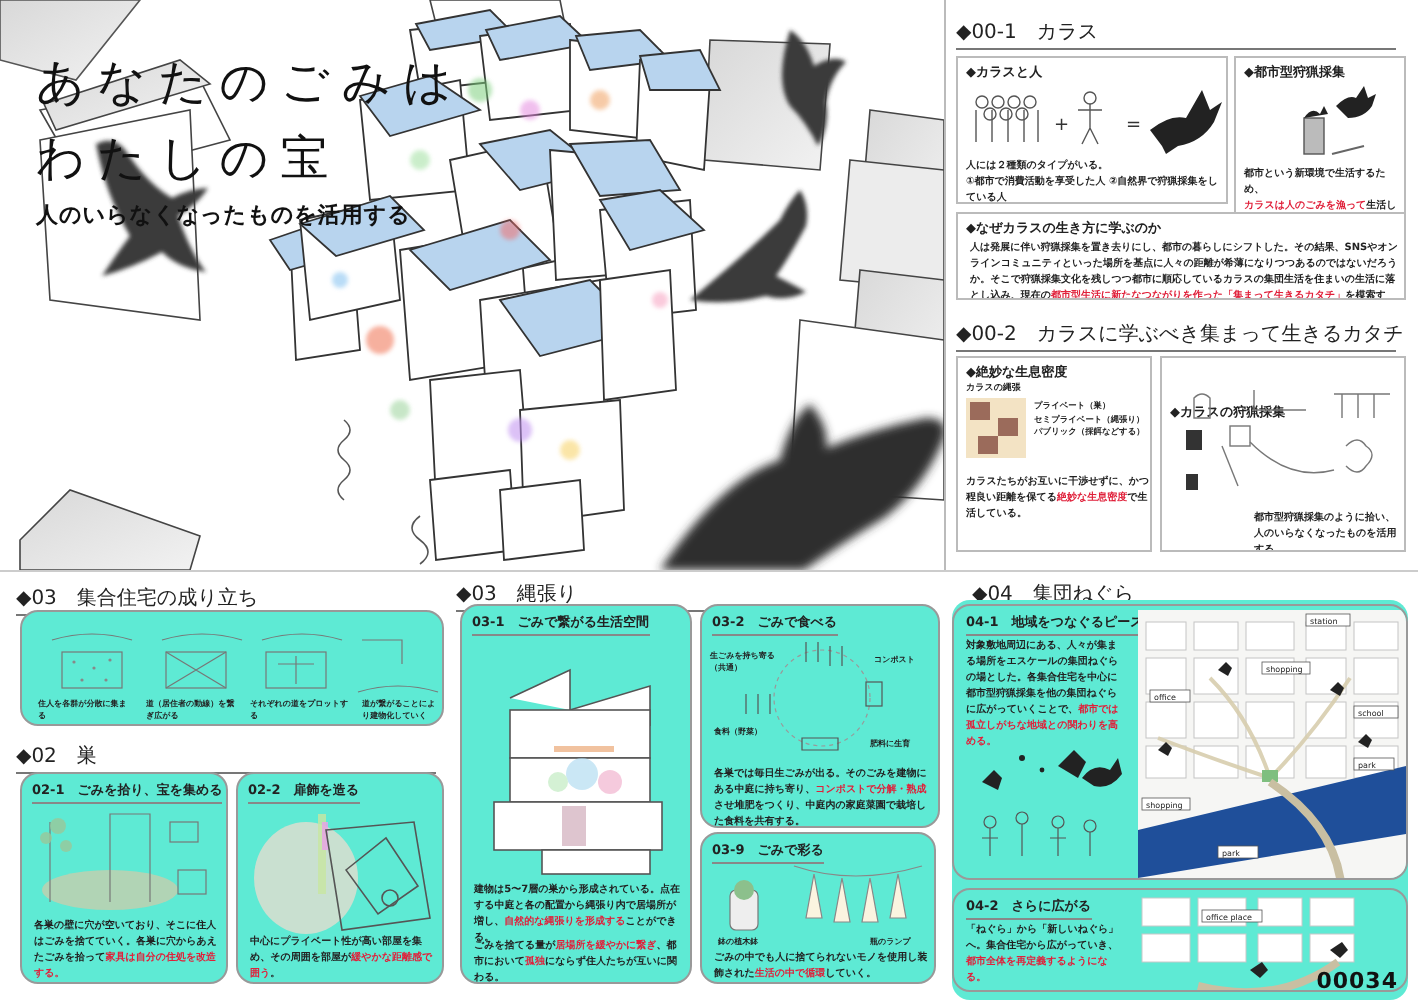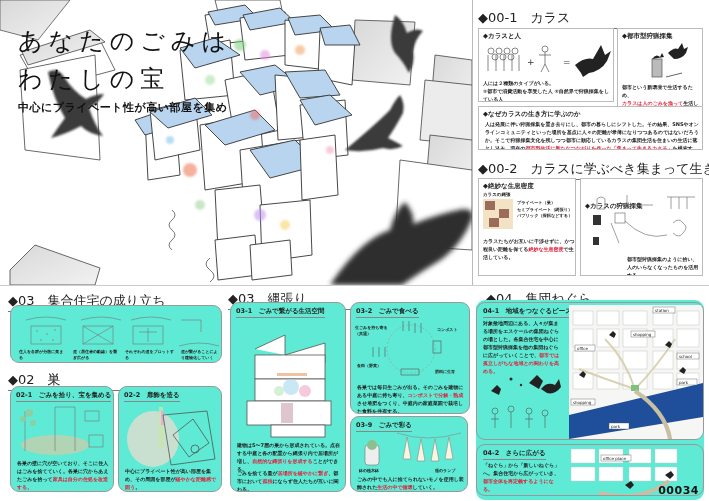--- a/index.html
+++ b/index.html
@@ -8,21 +8,21 @@
 
   
   .hero { position: absolute; left: 0; top: 0; width: 472px; height: 285px; overflow: hidden; background: #fff; }
   .hero svg { position: absolute; left: 0; top: 0; }
   .hero-title { position: absolute; left: 18px; top: 22px; z-index: 3; }
   .title-line { font-family: "DejaVu Sans", sans-serif; font-size: 24px; letter-spacing: 6px; color: #111; line-height: 38px; white-space: nowrap; }
   .title-line .big { font-size: 24px; }
   .hero-sub { font-size: 11px; font-weight: bold; color: #111; margin-top: 2px; letter-spacing: 0.5px; white-space: nowrap; }
 
   
-  .sec-head { position: absolute; font-size: 13px; color: #222; white-space: nowrap; border-bottom: 1.5px solid #777; padding-bottom: 1px; }
+  .sec-head { position: absolute; font-size: 10px; color: #222; white-space: nowrap; border-bottom: 1.5px solid #777; padding-bottom: 1px; }
   .panel { position: absolute; border: 1.5px solid #999; border-radius: 9px; background: #5eead4; overflow: hidden; }
   .box { position: absolute; border: 1.5px solid #bbb; background: #fff; overflow: hidden; }
   .sub-head { position: absolute; font-size: 6.5px; font-weight: bold; color: #222; white-space: nowrap; }
   .sub-head.ul { border-bottom: 1px solid #888; padding-bottom: 1px; }
   .txt { position: absolute; font-size: 5px; line-height: 8px; color: #222; font-weight: bold; }
   .txt .red { color: #e0203a; }
   .vline { position: absolute; background: #bbb; width: 1px; }
 
   .page-no { position: absolute; right: 10px; bottom: 4px; font-size: 11px; font-weight: bold; color: #111; letter-spacing: 0.5px; }
 </style>
@@ -119,21 +119,21 @@
     </g>
     <path d="M330 285 q30 -45 60 -55 q5 -20 15 -28 q10 12 8 22 q25 -10 50 -15 q12 0 9 10 q-10 25 -30 40 q-20 12 -40 26 z" fill="#2f2f2f" filter="url(#blur3)"></path>
   </svg>
   <div class="hero-title">
     <div class="title-line">
       <span>あなたの</span><span class="big">ごみ</span><span>は</span>
     </div>
     <div class="title-line">
       <span>わたしの</span><span class="big">宝</span>
     </div>
-    <div class="hero-sub">中心にプライベート性が高い部屋を集め</div>
+    <div class="hero-sub">人のいらなくなったものを活用する</div>
   </div>
 </div>
 
 <div class="vline" style="left:472px; top:0; height:285px;"></div>
 <div style="position:absolute; left:0; top:285px; width:709px; height:1px; background:#ccc;"></div>
 
 <div class="sec-head" style="left:478px; top:9px; width:220px;">◆00-1　カラス</div>
 
 <div class="box" style="left:478px; top:28px; width:136px; height:74px;">
   <div class="sub-head" style="left:4px; top:3px;">◆カラスと人</div>

